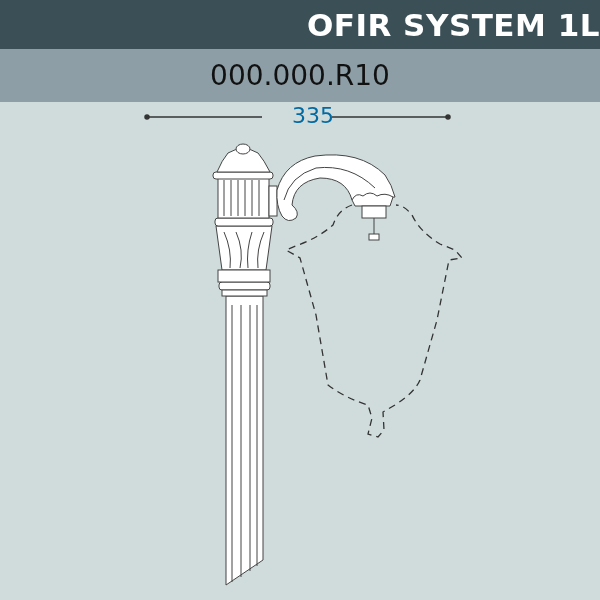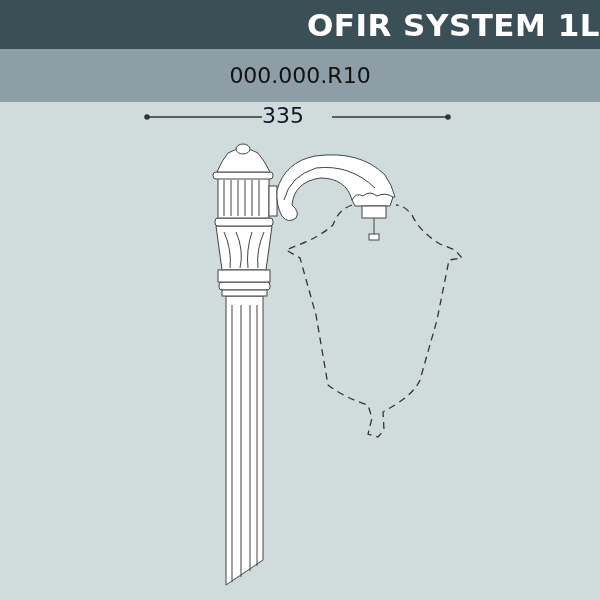--- a/index.html
+++ b/index.html
@@ -1,21 +1,21 @@
 <!DOCTYPE html>
 <html><head>
 <meta charset="utf-8">
 <style>
   html, body { margin: 0; padding: 0; }
   body { width: 600px; height: 600px; overflow: hidden; background: #d0dcdc; position: relative; font-family: "DejaVu Sans", sans-serif; }
   .header { position: absolute; left: 0; top: 0; width: 600px; height: 49px; background: #3b4f57; display: flex; align-items: center; justify-content: flex-end; }
   .title { color: #ffffff; font-weight: bold; font-size: 31px; letter-spacing: 0.5px; }
   .subheader { position: absolute; left: 0; top: 49px; width: 600px; height: 53px; background: #8d9ea6; display: flex; align-items: center; justify-content: center; }
-  .code { color: #111; font-size: 22px; }
-  .dim-label { position: absolute; left: 262px; top: 103px; width: 72px; text-align: left; font-size: 22px; color: #0f172a; }
+  .code { color: #111; font-size: 28px; }
+  .dim-label { position: absolute; left: 262px; top: 103px; width: 72px; text-align: right; font-size: 22px; color: #0369a1; }
   svg.drawing { position: absolute; left: 0; top: 0; }
 </style>
 </head>
 <body>
 
 <div class="header">
   <span class="title">OFIR SYSTEM 1L</span>
 </div>
 <div class="subheader">
   <span class="code">000.000.R10</span>

